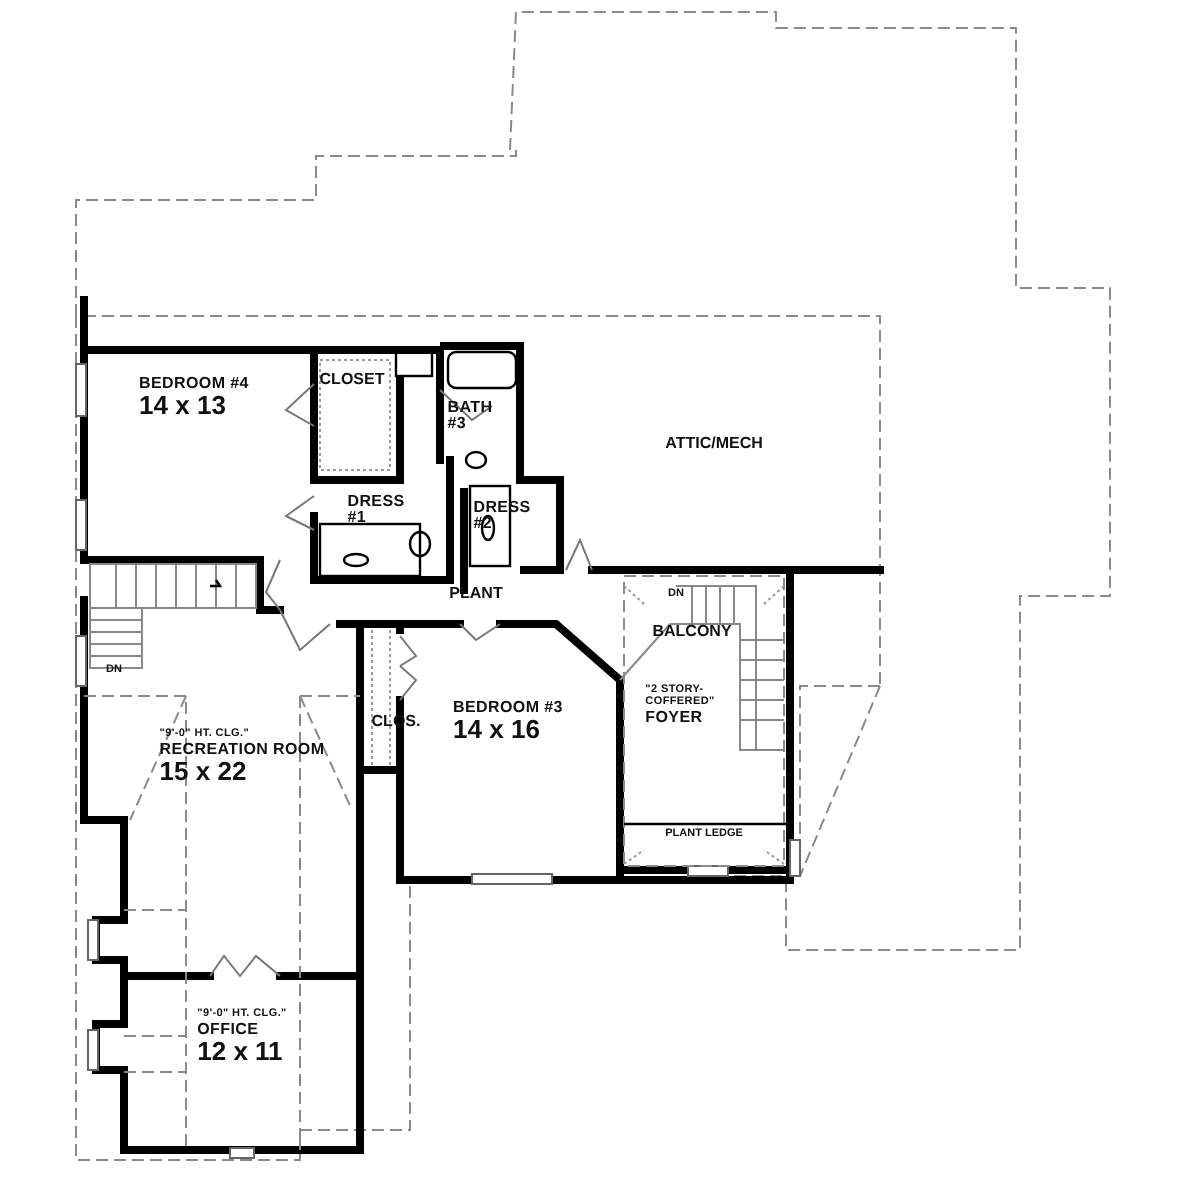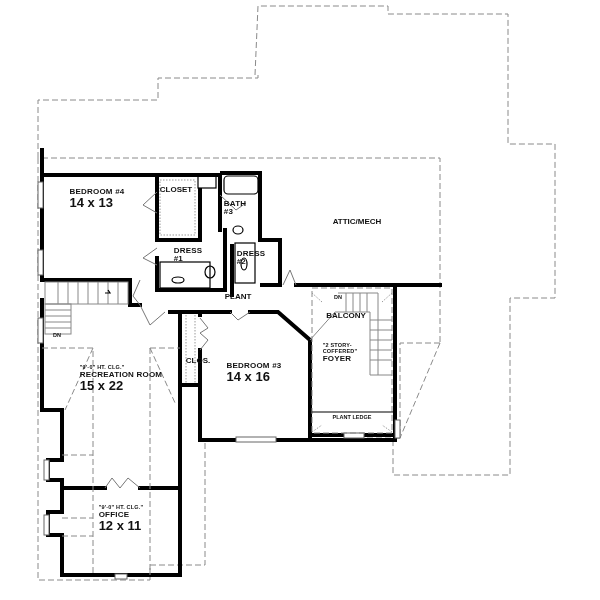--- a/index.html
+++ b/index.html
@@ -185,21 +185,21 @@
 </div>
 <div class="lbl small" style="left:238px; top:293px;">
   <span>PLANT</span>
 </div>
 <div class="lbl small" style="left:310px; top:312px;margin-left:36px;">
   <span>BALCONY</span>
 </div>
 <div class="lbl small" style="left:198px; top:357px;">
   <span>CLOS.</span>
 </div>
-<div class="lbl" style="left:254px; top:362px;">
+<div class="lbl" style="left:254px; top:350px;">
   <span class="name">BEDROOM #3</span>
   <span class="dim">14 x 16</span>
 </div>
 <div class="lbl" style="left:340px; top:343px;">
   <span class="note">"2 STORY-</span>
   <span class="note">COFFERED"</span>
   <span class="name">FOYER</span>
 </div>
 <div class="lbl tiny" style="left:352px; top:415px;">
   <span>PLANT LEDGE</span>

